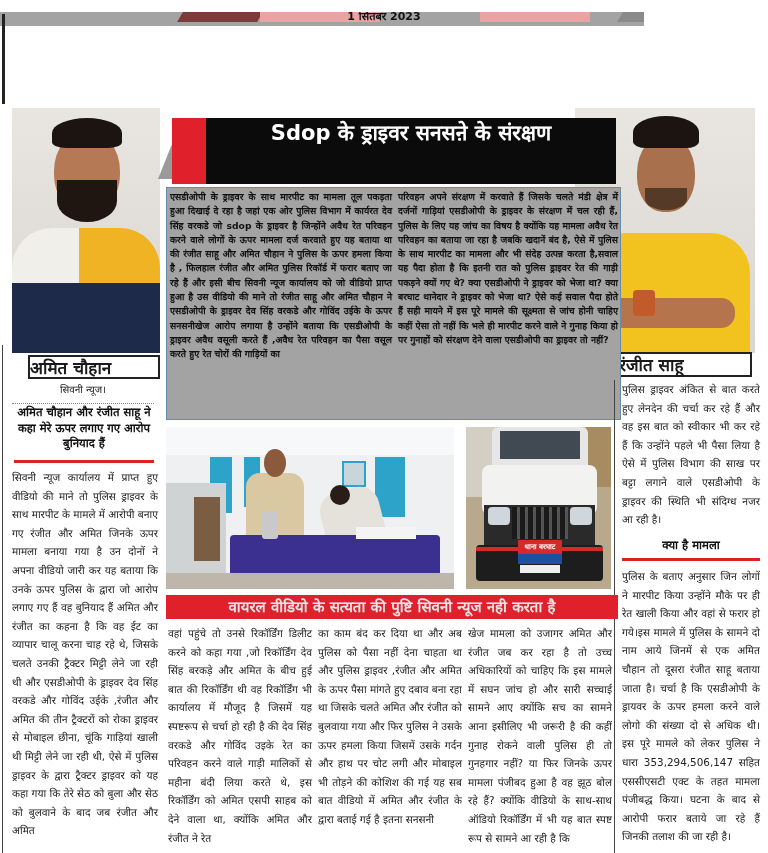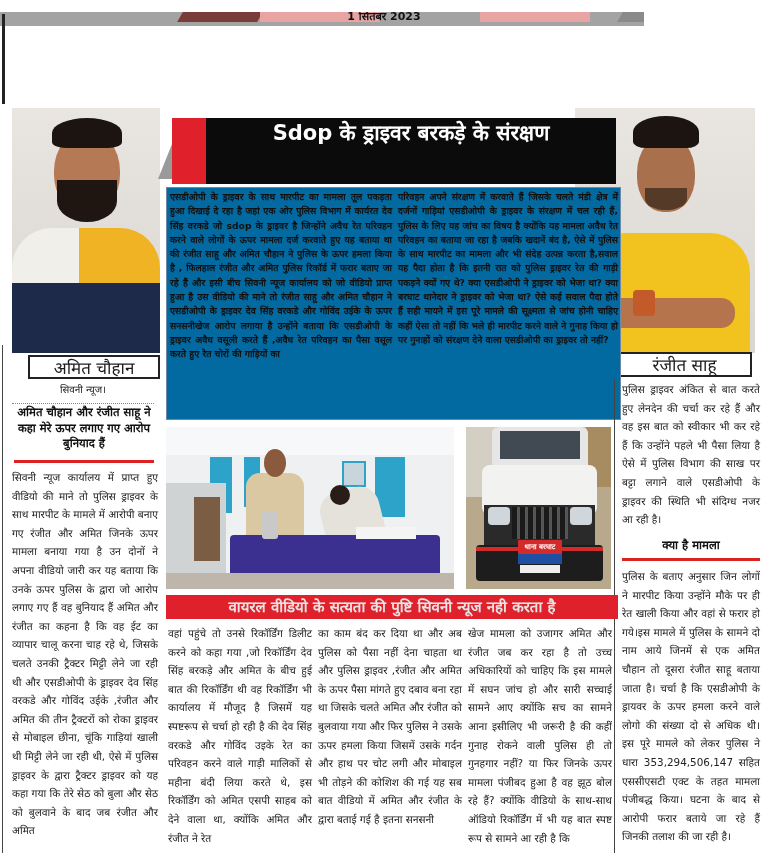--- a/index.html
+++ b/index.html
@@ -12,26 +12,26 @@
 .topstrip .pk2{position:absolute;left:480px;top:0;width:110px;height:10px;background:#e8a3a3}
 .topstrip .date{position:absolute;left:0;width:768px;top:-4px;text-align:center;font-size:11px;font-weight:bold;color:#111}
 .headline{position:absolute;left:0;top:14px;width:768px;text-align:center;color:#e0202a;font-weight:bold;font-size:40px;line-height:48px;letter-spacing:-1px;font-family:"DejaVu Sans",sans-serif}
 .frame-l{position:absolute;left:2px;top:14px;width:3px;height:90px;background:#222}
 .photo{position:absolute;overflow:hidden}
 .person{background:linear-gradient(#e9e6e2,#d9d6d1)}
 .head{position:absolute;border-radius:50% 50% 45% 45%;background:#b57a55}
 .hair{position:absolute;border-radius:50% 50% 20% 20%;background:#1b1411}
 .beard{position:absolute;border-radius:0 0 50% 50%;background:#1f1511}
 .torso{position:absolute;border-radius:40px 40px 0 0}
-.name-tag{position:absolute;background:#fff;border:2px solid #222;text-align:center;font-weight:normal;font-size:17px;line-height:22px}
+.name-tag{position:absolute;background:#fff;border:2px solid #222;font-weight:bold;font-size:17px;line-height:22px}
 .subhead-wrap{position:absolute;left:168px;top:115px;width:450px;height:70px}
 .subhead-gray{position:absolute;left:-10px;top:14px;width:20px;height:50px;background:#9a9a9a;clip-path:polygon(100% 0,100% 100%,0 100%)}
 .subhead-red{position:absolute;left:4px;top:3px;width:34px;height:66px;background:#e0202a}
 .subhead{position:absolute;left:38px;top:3px;width:410px;height:66px;background:#0b0b0b;color:#fff;text-align:center;font-weight:bold;font-size:21px;line-height:31px}
-.boxtext{position:absolute;left:166px;top:187px;width:455px;height:233px;background:#0369a1;border:1px solid #6b8aa8}
+.boxtext{position:absolute;left:166px;top:187px;width:455px;height:233px;background:#a3a3a3;border:1px solid #6b8aa8}
 .col{position:absolute;font-size:9.2px;line-height:14.3px;text-align:justify;font-weight:bold;color:#111}
 .article{font-size:10.4px;line-height:18.6px;text-align:justify;color:#222;position:absolute}
 .sep-dots{border-top:1px dotted #888}
 .redrule{height:3px;background:#d22;position:absolute}
 .banner{position:absolute;left:166px;top:595px;width:452px;height:24px;background:#e0202a;color:#e5e5e5;text-align:center;font-weight:bold;font-size:15px;line-height:24px}
 .vline{position:absolute;width:1px;background:#444}
 </style>
 </head>
 <body>
 
@@ -63,21 +63,21 @@
   <div class="head" style="left:62px;top:26px;width:58px;height:78px;background:#a8704c"></div>
   <div class="hair" style="left:58px;top:8px;width:66px;height:32px;"></div>
   <div class="beard" style="left:70px;top:80px;width:42px;height:22px;opacity:.6"></div>
 </div>
 <div class="name-tag" style="left:617px;top:352px;width:135px;height:25px;">रंजीत साहू</div>
 
 <div class="subhead-wrap">
   <div class="subhead-gray"></div>
   <div class="subhead-red"></div>
   <div class="subhead">
-    <div>Sdop के ड्राइवर बरकड़े के संरक्षण</div>
+    <div>Sdop के ड्राइवर सनसऩे के संरक्षण</div>
   </div>
 </div>
 
 <div class="boxtext">
   <div class="col" style="left:3px;top:2px;width:222px;">एसडीओपी के ड्राइवर के साथ मारपीट का मामला तूल पकड़ता हुआ दिखाई दे रहा है जहां एक ओर पुलिस विभाग में कार्यरत देव सिंह वरकडे जो sdop के ड्राइवर है जिन्होंने अवैध रेत परिवहन करने वाले लोगों के ऊपर मामला दर्ज करवाते हुए यह बताया था की रंजीत साहू और अमित चौहान ने पुलिस के ऊपर हमला किया है , फिलहाल रंजीत और अमित पुलिस रिकॉर्ड में फरार बताए जा रहे हैं और इसी बीच सिवनी न्यूज कार्यालय को जो वीडियो प्राप्त हुआ है उस वीडियो की माने तो रंजीत साहू और अमित चौहान ने एसडीओपी के ड्राइवर देव सिंह वरकडे और गोविंद उईके के ऊपर सनसनीखेज आरोप लगाया है उन्होंने बताया कि एसडीओपी के ड्राइवर अवैध वसूली करते हैं ,अवैध रेत परिवहन का पैसा वसूल करते हुए रेत चोरों की गाड़ियों का</div>
   <div class="col" style="left:231px;top:2px;width:220px;">परिवहन अपने संरक्षण में करवाते हैं जिसके चलते मंडी क्षेत्र में दर्जनों गाड़ियां एसडीओपी के ड्राइवर के संरक्षण में चल रही हैं, पुलिस के लिए यह जांच का विषय है क्योंकि यह मामला अवैध रेत परिवहन का बताया जा रहा है जबकि खदानें बंद है, ऐसे में पुलिस के साथ मारपीट का मामला और भी संदेह उत्पन्न करता है,सवाल यह पैदा होता है कि इतनी रात को पुलिस ड्राइवर रेत की गाड़ी पकड़ने क्यों गए थे? क्या एसडीओपी ने ड्राइवर को भेजा था? क्या बरघाट थानेदार ने ड्राइवर को भेजा था? ऐसे कई सवाल पैदा होते हैं सही मायने में इस पूरे मामले की सूक्ष्मता से जांच होनी चाहिए कहीं ऐसा तो नहीं कि भले ही मारपीट करने वाले ने गुनाह किया हो पर गुनाहों को संरक्षण देने वाला एसडीओपी का ड्राइवर तो नहीं?</div>
 </div>
 
 <div class="photo" style="left:166px;top:427px;width:288px;height:162px;background:#eef0f2;">
   <div style="position:absolute;left:0;top:0;width:288px;height:28px;background:#f7f8f9"></div>

